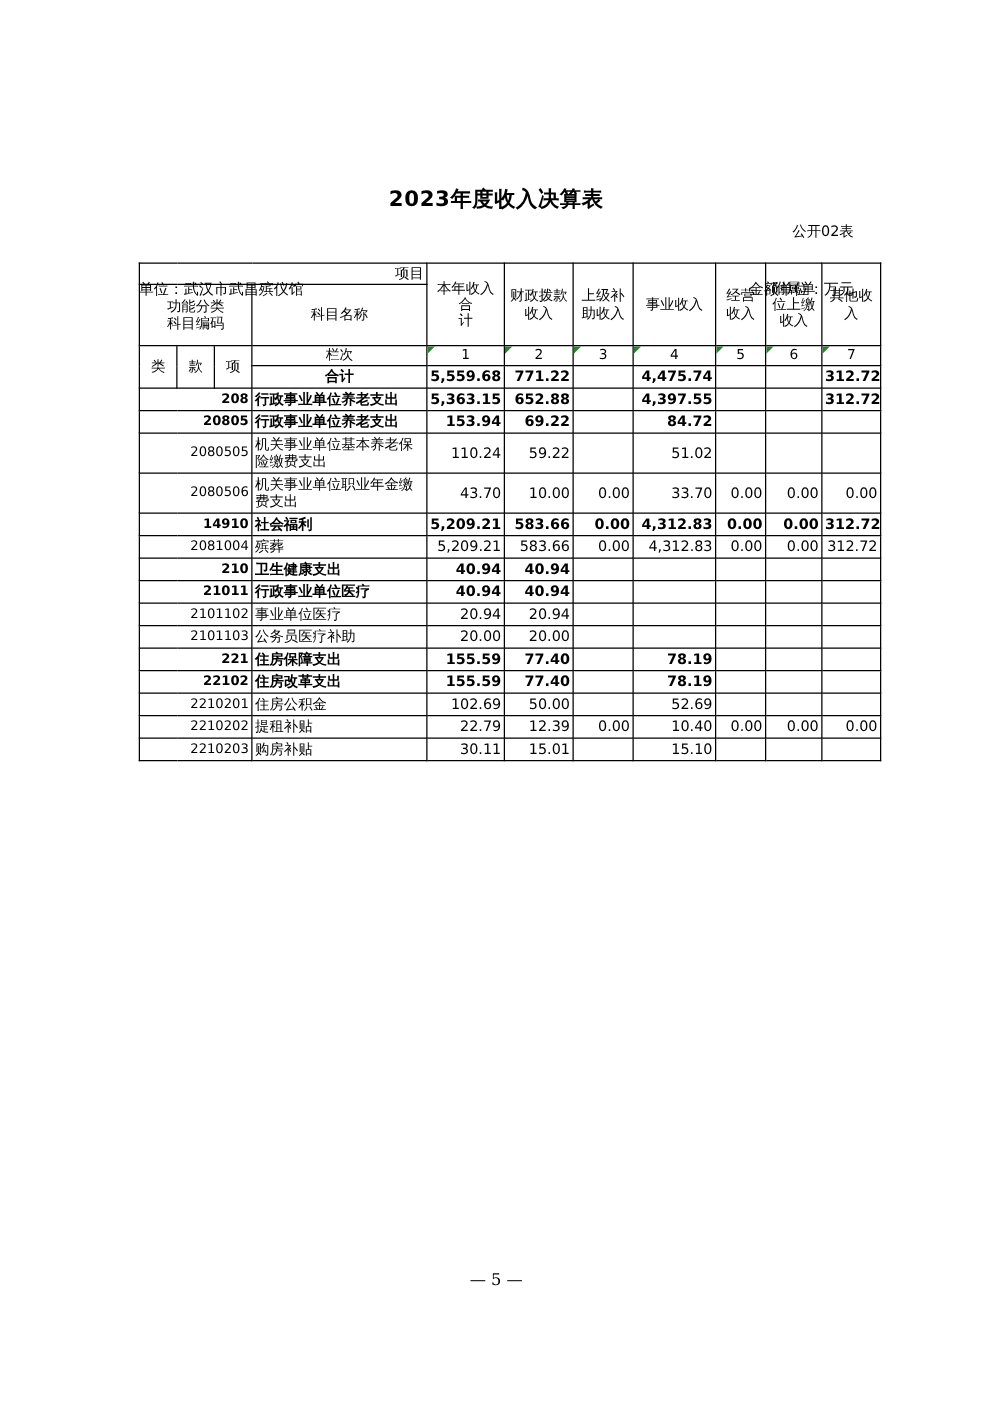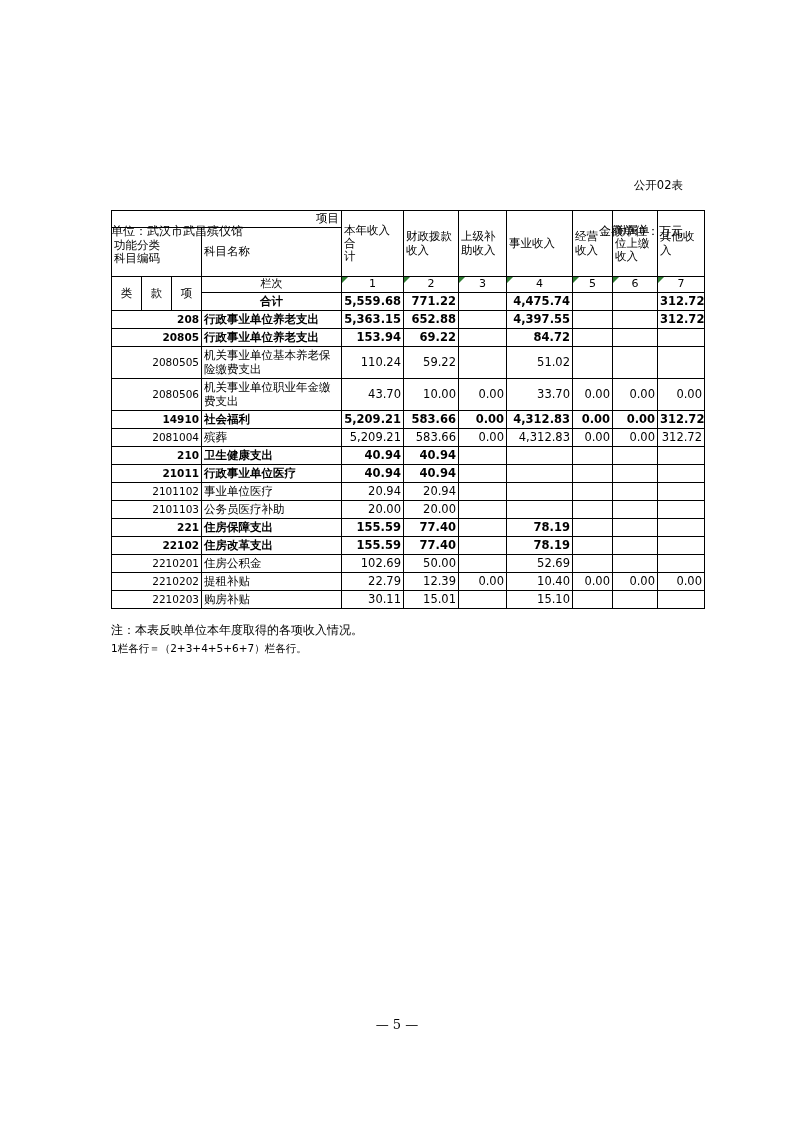--- a/index.html
+++ b/index.html
@@ -60,21 +60,21 @@
   }
   table.fin td, table.fin th {
     border: 1px solid #000000;
     padding: 0 2px;
     font-weight: normal;
     vertical-align: middle;
     line-height: 1.15;
     overflow: hidden;
   }
   .h-item { text-align: right; font-size: 11.5px; height: 16px; }
-  .h-main { text-align: left; font-size: 11.5px; height: 48px; }
+  .h-main { text-align: center; font-size: 11.5px; height: 48px; }
   .h-kkx  { text-align: center; font-size: 11.5px; width: 30px; }
   .h-num  { text-align: center; font-size: 11px; height: 15px; position: relative; }
   .h-num.marked::before {
     content: "";
     position: absolute;
     left: 0px; top: 0px;
     width: 0; height: 0;
     border-left: 6px solid #2e7d32;
     border-bottom: 6px solid transparent;
   }
@@ -105,20 +105,21 @@
     text-align: center;
     font-size: 13px;
     font-family: "DejaVu Serif", "Liberation Serif", serif;
   }
 </style>
 </head>
 <body>
 
 <div class="page">
 
+  <div class="title">2023年度收入决算表</div>
 
   <div class="sheet-no">公开02表</div>
 
   <div class="meta-row">
     <span class="meta-left">单位：武汉市武昌殡仪馆</span>
     <span class="meta-right">金额单位：万元</span>
   </div>
 
   <table class="fin">
     <colgroup>
@@ -359,20 +360,16 @@
           <td class="c-val">15.01</td>
           <td class="c-val"></td>
           <td class="c-val">15.10</td>
           <td class="c-val"></td>
           <td class="c-val"></td>
           <td class="c-val"></td>
         </tr>
       </tbody>
   </table>
 
-  <div class="notes">
-    <div class="n1">注：本表反映单位本年度取得的各项收入情况。</div>
-    <div class="n2">1栏各行＝（2+3+4+5+6+7）栏各行。</div>
-  </div>
 
   <div class="pagenum">— 5 —</div>
 
 </div>
 
 </body></html>

